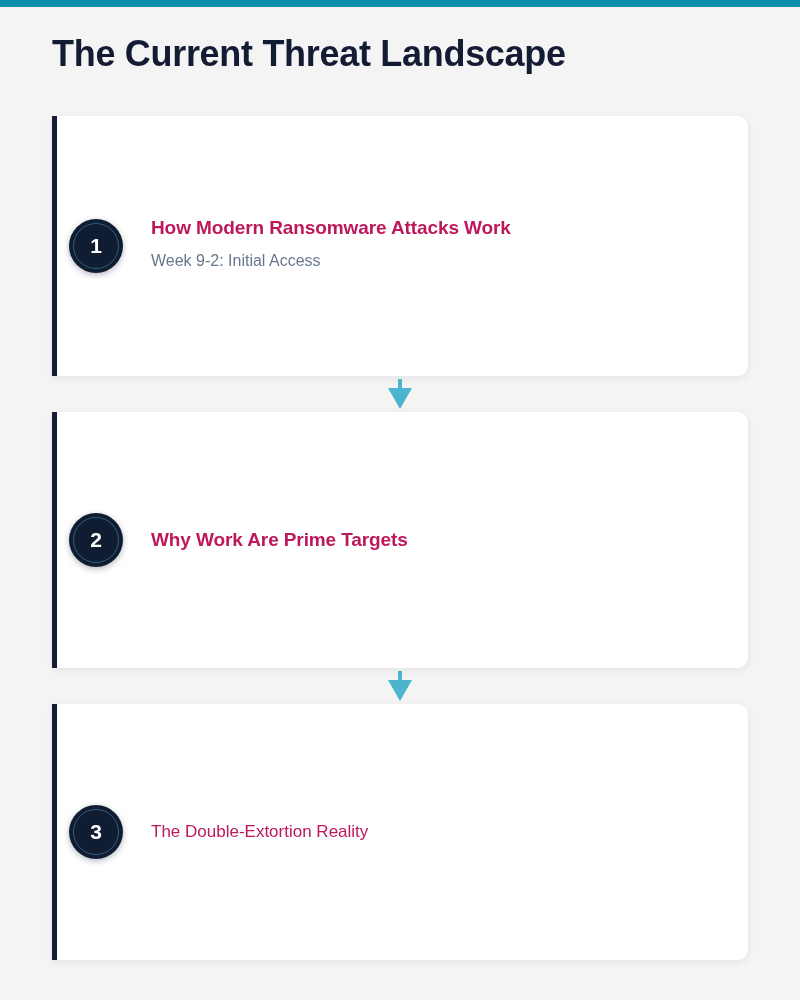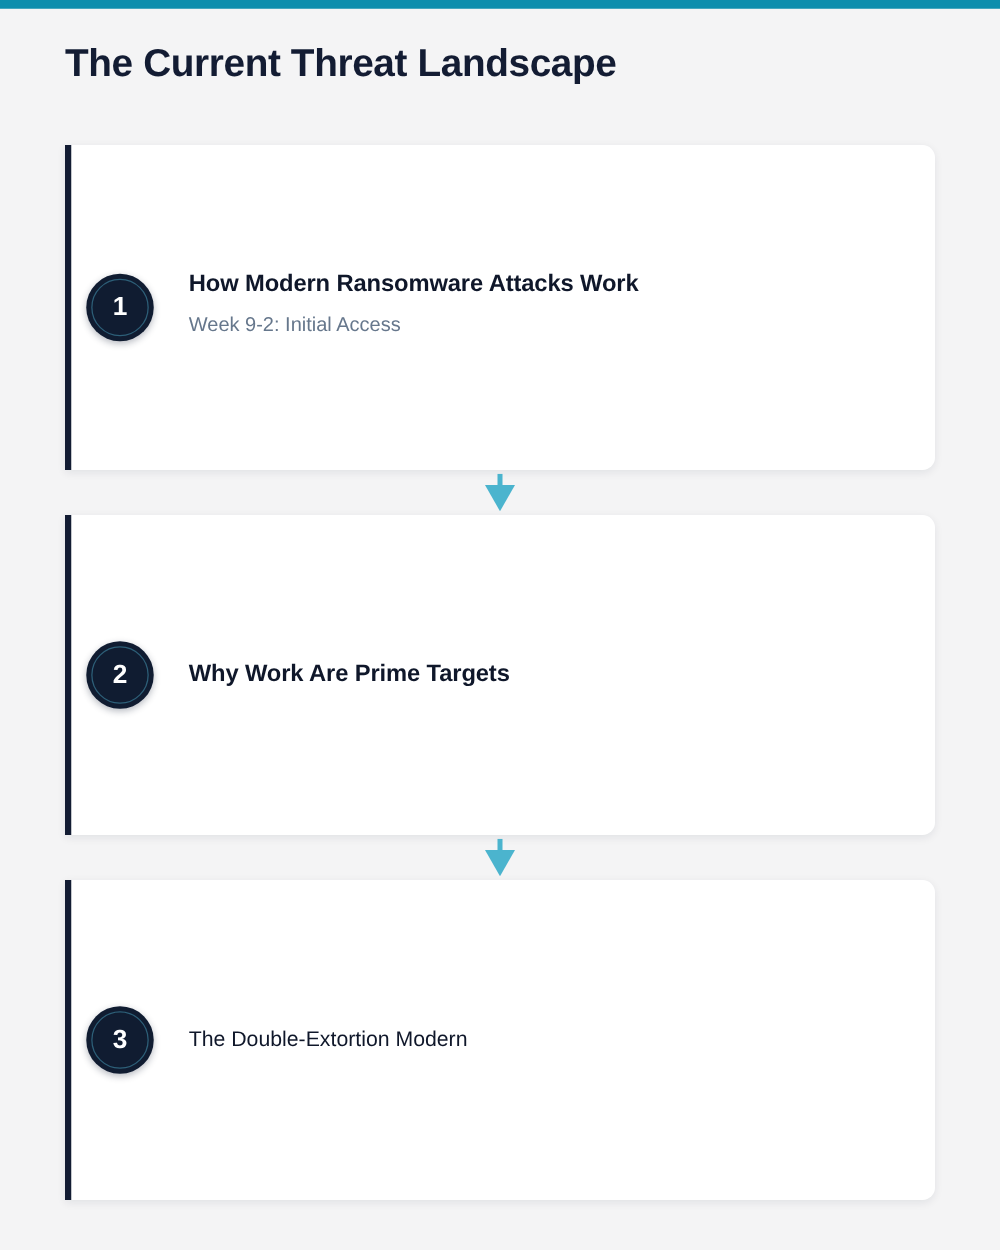--- a/index.html
+++ b/index.html
@@ -22,21 +22,21 @@
     width: 800px;
     height: 7px;
     background: #0e8ead;
   }
 
   
   .page-title {
     position: absolute;
     top: 34px;
     left: 52px;
-    font-size: 31px;
+    font-size: 36px;
     font-weight: bold;
     color: #131c33;
     letter-spacing: -0.3px;
     line-height: 1.1;
     margin: 0;
     white-space: nowrap;
   }
 
   
   .timeline {
@@ -104,21 +104,21 @@
   .step-badge span { position: relative; z-index: 1; }
 
   
   .step-text {
     margin-left: 28px;
     max-width: 470px;
   }
   .step-title {
     font-size: 19px;
     font-weight: bold;
-    color: #0f172a;
+    color: #be185d;
     line-height: 1.25;
     margin: 0;
     letter-spacing: -0.1px;
   }
   .step-title.regular {
     font-weight: normal;
     font-size: 17px;
     letter-spacing: 0;
   }
   .step-desc {
@@ -192,18 +192,18 @@
     </svg>
   </div>
 
   <div class="step-card h3">
     <div class="accent-bar"></div>
     <div class="card-inner">
       <div class="step-badge">
         <span>3</span>
       </div>
       <div class="step-text">
-        <p class="step-title regular">The Double-Extortion Modern</p>
+        <p class="step-title regular">The Double-Extortion Reality</p>
       </div>
     </div>
   </div>
 
 </div>
 
 </body></html>

